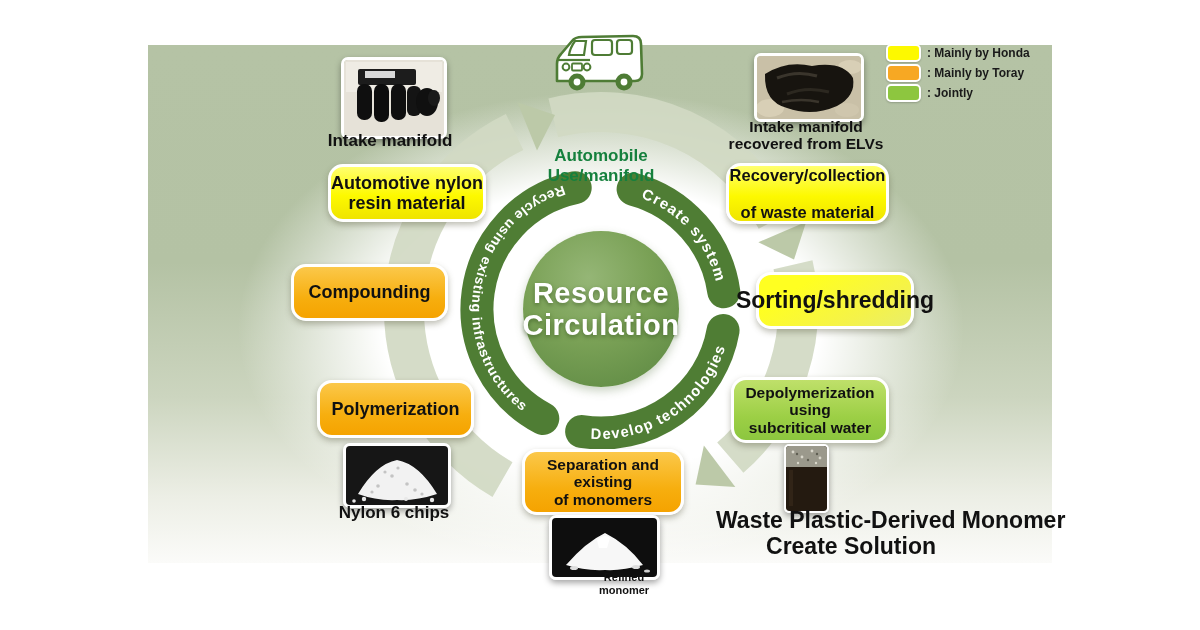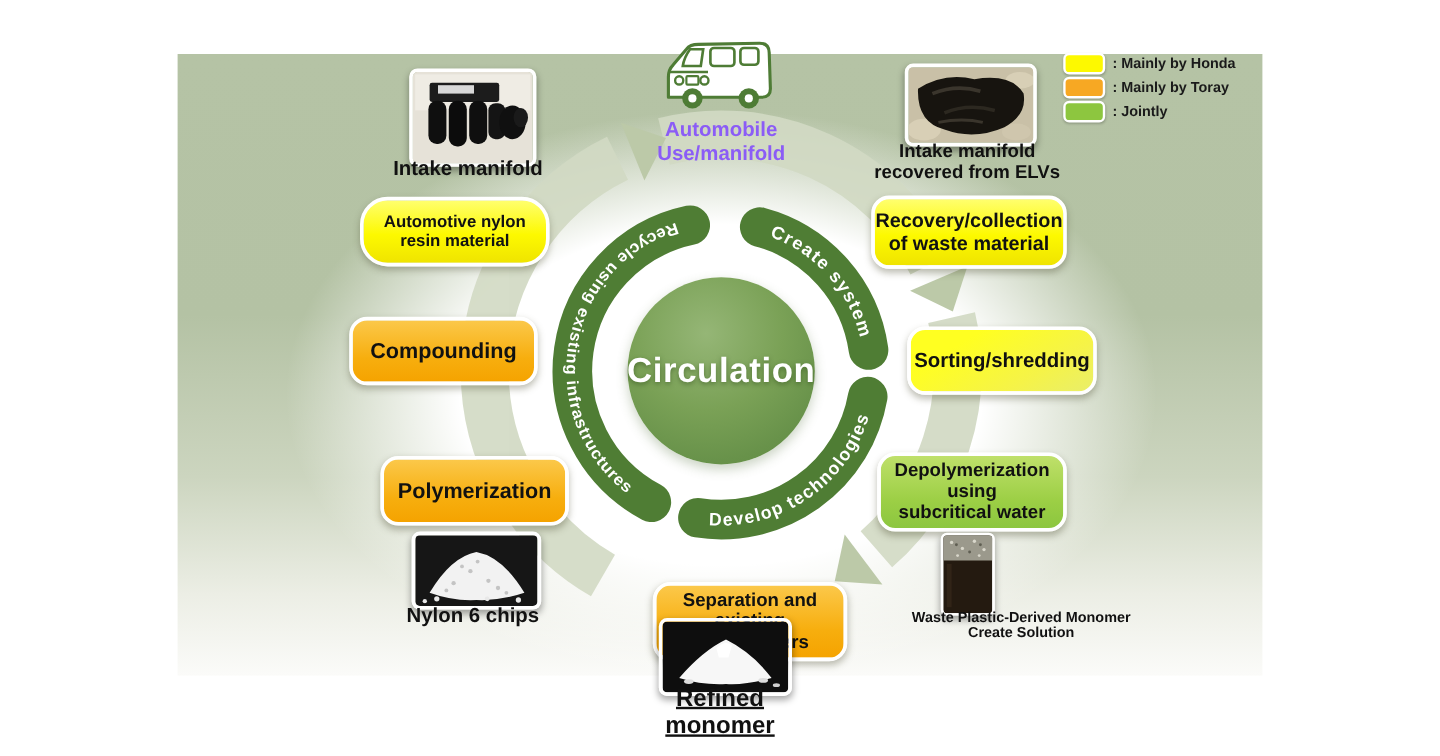--- a/index.html
+++ b/index.html
@@ -40,21 +40,21 @@
   .owner-honda-alt{background:linear-gradient(150deg,#ffff21 25%,#f5f348 70%,#e9ee6a 100%);}
   .owner-toray{background:linear-gradient(180deg,#fbc84a 0%,#f7ae0e 62%,#f5a300 100%);}
   .owner-jointly{background:linear-gradient(180deg,#bfe06a 0%,#9ccf45 62%,#8cc63f 100%);}
   
   .photo{border:3px solid #fff;border-radius:7px;box-shadow:0 3px 6px rgba(0,0,0,.35);overflow:hidden;}
   .photo svg{display:block;}
   
   .caption{text-align:center;color:#111;}
   .caption span{display:block;white-space:nowrap;}
   
-  .auto-label{color:#8b5cf6;text-align:center;font-size:17px;line-height:1.15;}
+  .auto-label{color:#15803d;text-align:center;font-size:17px;line-height:1.15;margin-top:48px;}
   .auto-label span{display:block;}
   
   .legend{left:886px;top:45px;width:190px;}
   .legend-row{display:flex;align-items:center;margin-bottom:5px;height:15px;}
   .legend-swatch{width:31px;height:14px;border:2px solid #fff;border-radius:5px;margin-right:6px;
     box-shadow:0 1px 2px rgba(0,0,0,.2);}
   .legend-label{font-size:12px;white-space:nowrap;color:#1a1a1a;}
 </style>
 </head>
 <body>
@@ -95,20 +95,21 @@
       <text font-size="15" letter-spacing="1.5" dominant-baseline="central">
         <textPath href="#arcTR" startOffset="4" textLength="124" lengthAdjust="spacingAndGlyphs">Create system</textPath>
       </text>
       <text font-size="15" letter-spacing="0.8" dominant-baseline="central">
         <textPath href="#arcBR" startOffset="3" textLength="168" lengthAdjust="spacingAndGlyphs">Develop technologies</textPath>
       </text>
     </g>
   </svg>
 
   <div class="abs center-circle">
+    <span class="ln">Resource</span>
     <span class="ln">Circulation</span>
   </div>
 
   <div class="abs" style="left:546px;top:27px;width:108px;height:72px;">
     <svg width="108" height="72" viewBox="0 0 108 72">
       <g stroke="#4e7c35" stroke-width="2.6" fill="#ffffff" stroke-linejoin="round">
         <path d="M11,54 L11,37 Q11,31 15,27 L26,14 Q29,10 36,10 L87,9 Q95,9 95,17 L96,47 Q96,54 89,54 Z"></path>
       </g>
       <g stroke="#4e7c35" stroke-width="2.2" fill="none">
         <path d="M29,14 L40,14 L38,28 L23,28 Q24,21 29,14 Z"></path>
@@ -127,45 +128,45 @@
         <circle cx="78" cy="55" r="8.5" fill="#4e7c35"></circle>
         <circle cx="78" cy="55" r="3.4" fill="#ffffff"></circle>
       </g>
     </svg>
   </div>
   <div class="abs auto-label" style="left:501px;top:98px;width:200px;">
     <span>Automobile</span>
     <span>Use/manifold</span>
   </div>
 
-  <div class="abs stage-box owner-honda" style="left:300px;top:164px;width:152px;height:52px;font-size:14px;border-radius:23px;">
+  <div class="abs stage-box owner-honda" style="left:328px;top:164px;width:152px;height:52px;font-size:18px;">
     <span>Automotive nylon</span>
     <span>resin material</span>
   </div>
   <div class="abs stage-box owner-toray" style="left:291px;top:264px;width:151px;height:51px;font-size:18px;">
     <span>Compounding</span>
   </div>
   <div class="abs stage-box owner-toray" style="left:317px;top:380px;width:151px;height:52px;font-size:18px;">
     <span>Polymerization</span>
   </div>
 
-  <div class="abs stage-box owner-toray" style="left:544px;top:449px;width:156px;height:60px;font-size:15.5px;margin-top:36px;">
+  <div class="abs stage-box owner-toray" style="left:522px;top:449px;width:156px;height:60px;font-size:15.5px;">
     <span>Separation and</span>
     <span>existing</span>
     <span>of monomers</span>
   </div>
   <div class="abs stage-box owner-jointly" style="left:731px;top:377px;width:152px;height:60px;font-size:15.5px;">
     <span>Depolymerization</span>
     <span>using</span>
     <span>subcritical water</span>
   </div>
-  <div class="abs stage-box owner-honda-alt" style="left:756px;top:272px;width:152px;height:51px;font-size:17px;">
+  <div class="abs stage-box owner-honda-alt" style="left:756px;top:272px;width:152px;height:51px;font-size:23px;">
     <span>Sorting/shredding</span>
   </div>
-  <div class="abs stage-box owner-honda" style="left:726px;top:163px;width:157px;height:55px;font-size:16.5px;">
+  <div class="abs stage-box owner-honda" style="left:726px;top:163px;width:157px;height:55px;font-size:16.5px;justify-content:space-between;">
     <span>Recovery/collection</span>
     <span>of waste material</span>
   </div>
 
   <div class="abs photo" style="left:341px;top:57px;">
     <svg width="100" height="76" viewBox="0 0 100 76">
       <rect width="100" height="76" fill="#e6e2d8"></rect>
       <rect x="2" y="2" width="96" height="30" fill="#efece4"></rect>
       <rect x="14" y="9" width="58" height="16" rx="2" fill="#1c1c1c"></rect>
       <rect x="21" y="11" width="30" height="7" fill="#d8d8d8"></rect>
@@ -227,21 +228,21 @@
   <div class="abs photo" style="left:549px;top:515px;">
     <svg width="105" height="59" viewBox="0 0 105 59">
       <rect width="105" height="59" fill="#0e0e0e"></rect>
       <path d="M14,47 Q34,24 53,15 Q75,26 91,47 Q70,53 53,52 Q33,53 14,47 Z" fill="#f7f7f7"></path>
       <path d="M45,22 Q53,15 58,20 L55,30 L47,30 Z" fill="#ffffff"></path>
       <ellipse cx="22" cy="50" rx="4" ry="2" fill="#dddddd"></ellipse>
       <ellipse cx="84" cy="49" rx="4" ry="2" fill="#dddddd"></ellipse>
       <ellipse cx="95" cy="53" rx="3" ry="1.6" fill="#cfcfcf"></ellipse>
     </svg>
   </div>
-  <div class="abs caption" style="left:520px;top:571px;width:160px;font-size:20px;line-height:1.15;text-decoration:underline;">
+  <div class="abs caption" style="left:544px;top:571px;width:160px;font-size:11px;line-height:1.15;">
     <span>Refined</span>
     <span>monomer</span>
   </div>
 
   <div class="abs photo" style="left:784px;top:444px;border-width:2px;border-radius:5px;">
     <svg width="41" height="65" viewBox="0 0 41 65">
       <rect width="41" height="65" rx="3" fill="#241a10"></rect>
       <path d="M0,3 Q0,0 3,0 L38,0 Q41,0 41,3 L41,21 L0,21 Z" fill="#9b998c"></path>
       <g fill="#d9d7cb">
         <circle cx="7" cy="6" r="1.4"></circle>
@@ -252,21 +253,21 @@
           <circle cx="30" cy="17" r="1.2"></circle>
       </g>
       <g fill="#5f5e52">
         <circle cx="11" cy="8" r="1.2"></circle>
           <circle cx="22" cy="14" r="1.2"></circle>
           <circle cx="31" cy="8" r="1.2"></circle>
       </g>
       <rect x="3" y="24" width="4" height="36" fill="#3a2c1c" opacity="0.6"></rect>
     </svg>
   </div>
-  <div class="abs caption" style="left:716px;top:508px;width:270px;font-size:12px;line-height:1.12;">
+  <div class="abs caption" style="left:716px;top:508px;width:270px;font-size:23px;line-height:1.12;">
     <span>Waste Plastic-Derived Monomer</span>
     <span>Create Solution</span>
   </div>
 
   <div class="abs legend">
     <div class="legend-row">
       <div class="legend-swatch" style="background: rgb(253, 249, 0);"></div>
       <div class="legend-label">: Mainly by Honda</div>
     </div>
     <div class="legend-row">

